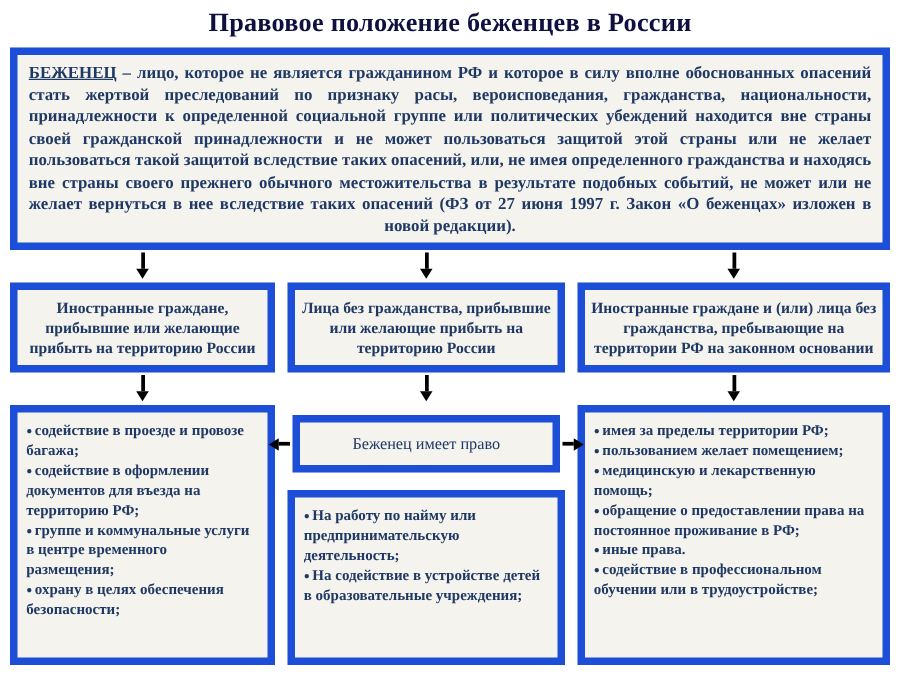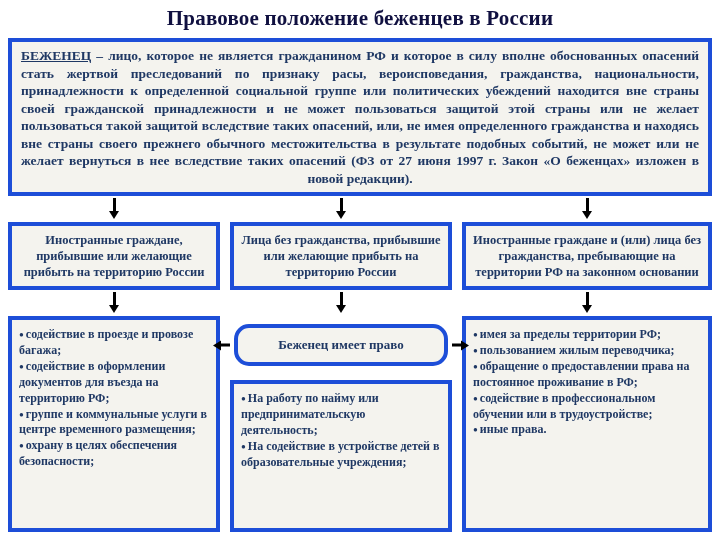--- a/index.html
+++ b/index.html
@@ -10,21 +10,21 @@
     color:#1F3864;
     overflow:hidden;
   }
   .page { width:720px; height:540px; padding:6px 8px 8px 8px; display:flex; flex-direction:column; }
 
   .title {
     font-size:21px; font-weight:bold; text-align:center;
     color:#101040; margin:0 0 7px 0; letter-spacing:0.2px;
   }
 
-  .box { background:#f4f3ee; border:4px solid #1d4ed8; }
+  .box { background:#f4f3ee; border:6px solid #1d4ed8; }
 
   .def-box {
     padding:5px 9px;
     font-size:13.5px; font-weight:bold; line-height:1.3;
     text-align:justify; text-align-last:center;
   }
   .def-term { text-decoration:underline; }
 
   .grid {
     display:grid;
@@ -50,23 +50,22 @@
   .bottom { flex:1; align-items:stretch; }
 
   .list-box { padding:7px 7px; font-size:12px; font-weight:bold; line-height:1.32; }
   .list-box ul { list-style:none; }
   .list-box li::before { content:"●"; font-size:8px; margin-right:2px; position:relative; top:-1px; }
 
   .mid-col { display:flex; flex-direction:column; }
   .center-row { position:relative; margin:8px 4px 0 4px; }
   .center-box {
     padding:9px 22px; text-align:center;
-    font-size:13px; font-weight:bold;
+    font-size:13px; font-weight:normal;
     position:relative;
-    border-radius:15px;
   }
   .arrow-left, .arrow-right {
     position:absolute; top:50%; transform:translateY(-50%);
     width:9px; height:3px; background:#000;
   }
   .arrow-left  { left:-17px; }
   .arrow-left::before {
     content:""; position:absolute; right:100%; top:50%; transform:translateY(-50%);
     border:5px solid transparent; border-right:8px solid #000;
   }
@@ -141,21 +140,22 @@
         <ul>
           <li>На работу по найму или предпринимательскую деятельность;</li>
           <li>На содействие в устройстве детей в  образовательные учреждения;</li>
         </ul>
       </div>
     </div>
 
     <div class="box list-box">
       <ul>
         <li>имея за пределы территории РФ;</li>
-        <li>пользованием жилым переводчика;</li>
+        <li>пользованием желает помещением;</li>
+        <li>медицинскую и лекарственную помощь;</li>
         <li>обращение о предоставлении права на постоянное проживание в РФ;</li>
+        <li>иные права.</li>
         <li>содействие в профессиональном обучении или в трудоустройстве;</li>
-        <li>иные права.</li>
       </ul>
     </div>
 
   </div>
 </div>
 
 </body></html>

